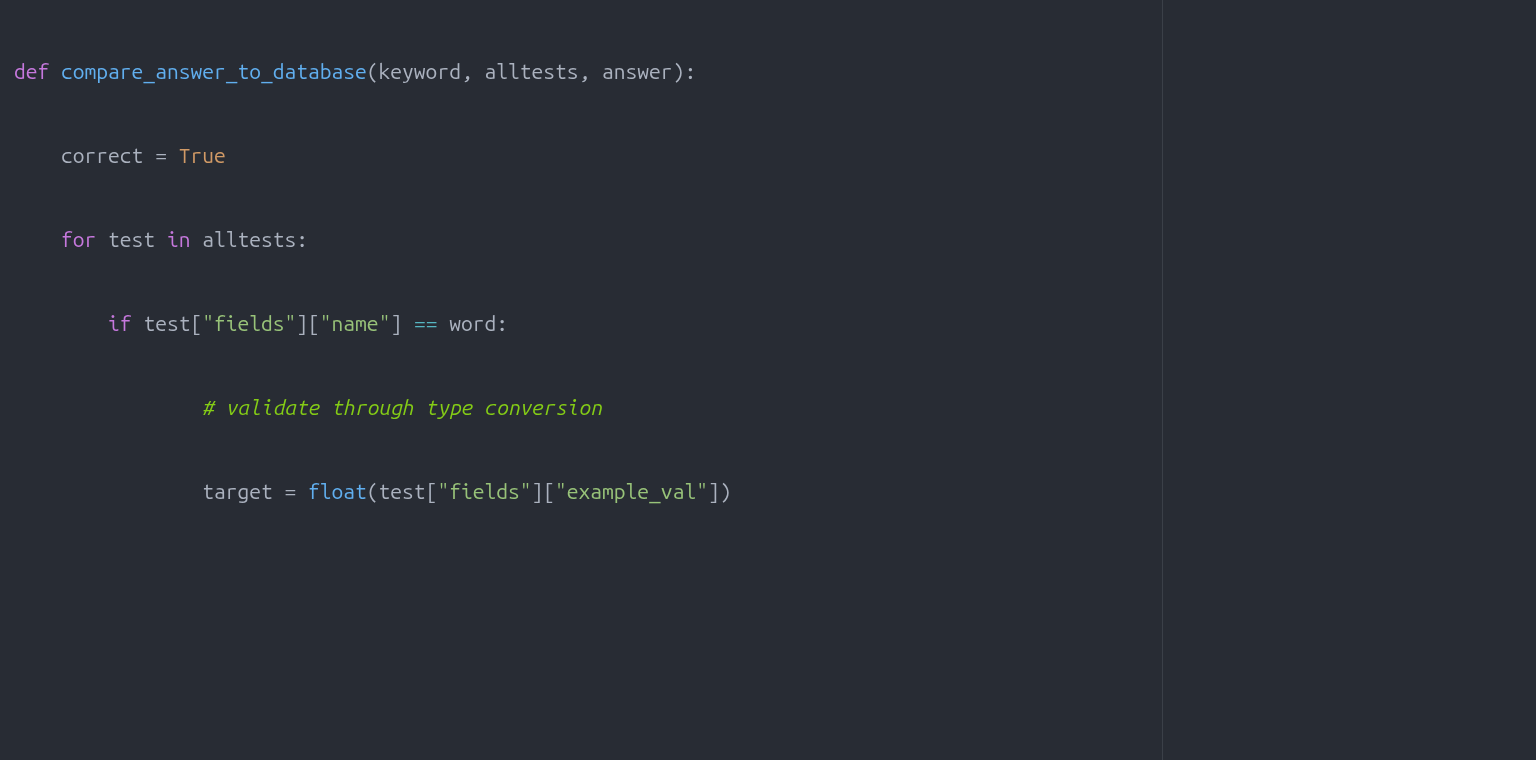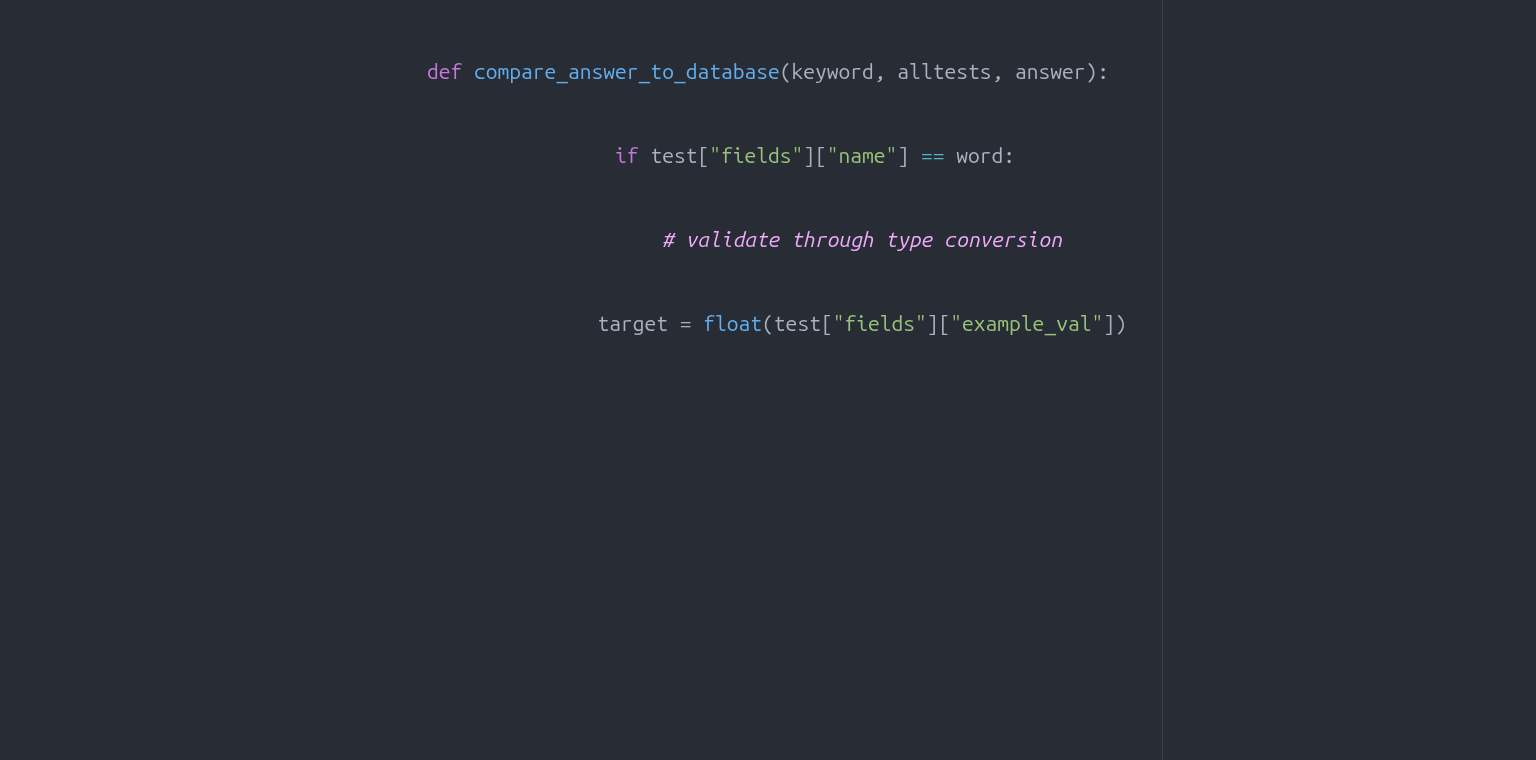--- a/index.html
+++ b/index.html
@@ -32,32 +32,34 @@
     }
     .kw { color: #c678dd; }
     .fn { color: #61afef; }
     .param { color: #abb2bf; }
     .ident { color: #abb2bf; }
     .op { color: #abb2bf; }
     .op-teal { color: #56b6c2; }
     .const { color: #d19a66; }
     .num { color: #d19a66; }
     .str { color: #98c379; }
-    .comment { color: #f0abfc; font-style: italic; margin-top: 12px; }
+    .comment { color: #84cc16; font-style: italic; margin-top: 12px; }
     .bracket { color: #abb2bf; }
     .punct { color: #abb2bf; }
-    .line { display: block; text-align: center; }
+    .line { display: block; }
   </style>
 </head>
 <body>
 
 <div class="ruler"></div>
 
 <div class="editor">
 <span class="line"><span class="kw">def</span> <span class="fn">compare_answer_to_database</span><span class="bracket">(</span><span class="param">keyword</span><span class="punct">, </span><span class="param">alltests</span><span class="punct">, </span><span class="param">answer</span><span class="bracket">)</span><span class="punct">:</span></span>
+<span class="line"><span>    </span><span class="ident">correct</span><span class="op"> = </span><span class="const">True</span></span>
+<span class="line"><span>    </span><span class="kw">for</span><span> </span><span class="ident">test</span><span> </span><span class="kw">in</span><span> </span><span class="ident">alltests</span><span class="punct">:</span></span>
 <span class="line"><span>        </span><span class="kw">if</span><span> </span><span class="ident">test</span><span class="bracket">[</span><span class="str">"fields"</span><span class="bracket">]</span><span class="bracket">[</span><span class="str">"name"</span><span class="bracket">]</span><span> </span><span class="op-teal">==</span><span> </span><span class="ident">word</span><span class="punct">:</span></span>
 <span class="line"><span>                </span><span class="comment"># validate through type conversion</span></span>
 <span class="line"><span>                </span><span class="ident">target</span><span class="op"> = </span><span class="fn">float</span><span class="bracket">(</span><span class="ident">test</span><span class="bracket">[</span><span class="str">"fields"</span><span class="bracket">]</span><span class="bracket">[</span><span class="str">"example_val"</span><span class="bracket">]</span><span class="bracket">)</span></span>
 <span class="line"><span></span></span>
 
 
 <span class="line"><span></span></span>
 
 
 

